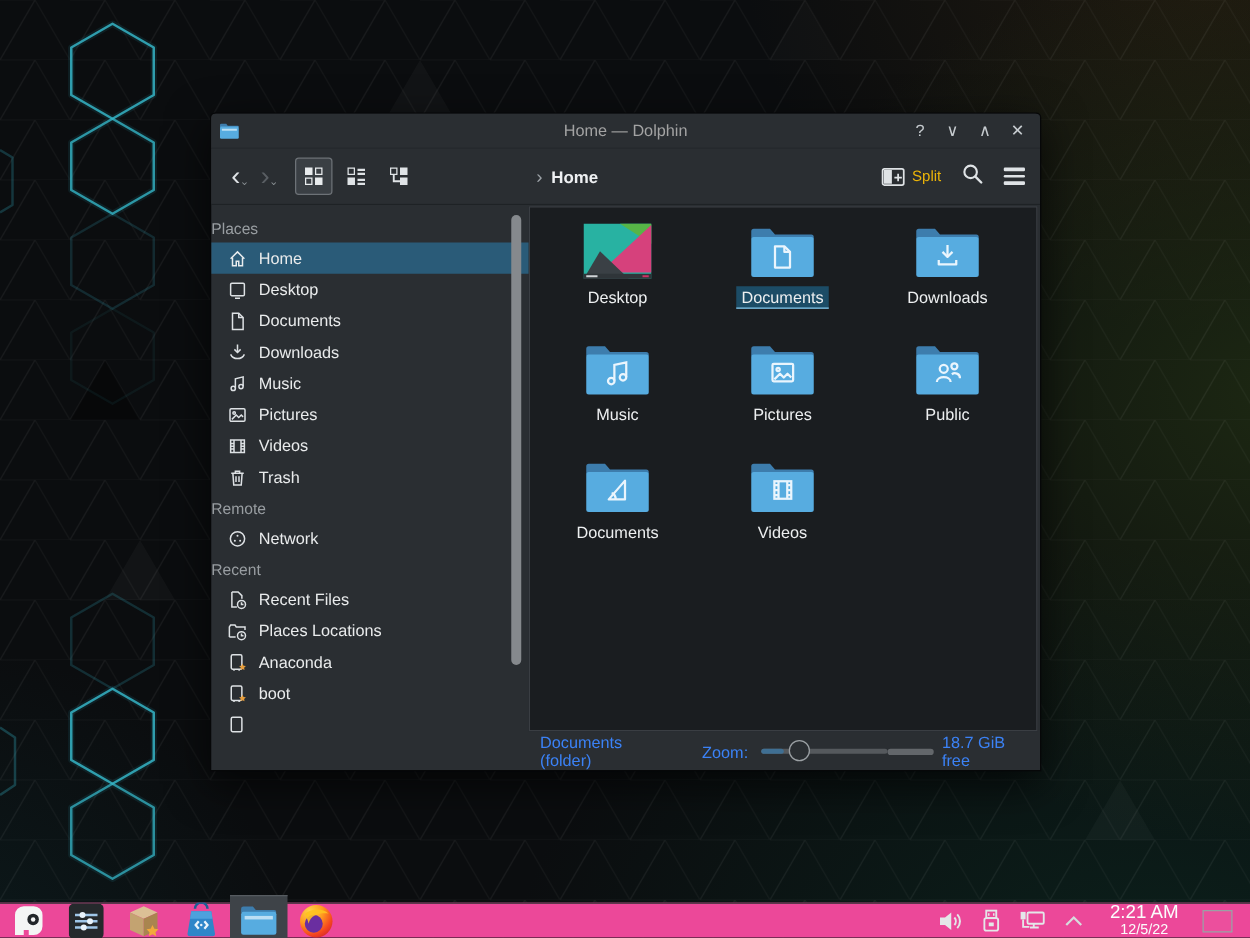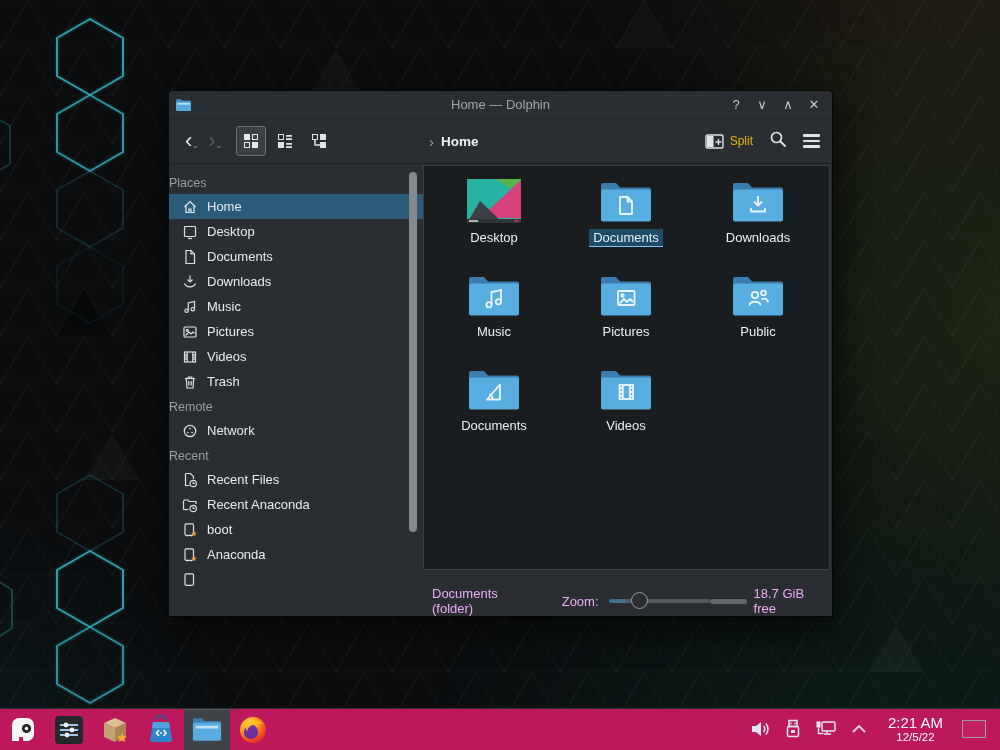--- a/index.html
+++ b/index.html
@@ -64,34 +64,34 @@
   .rightcol { flex:1; display:flex; flex-direction:column; min-width:0; }
   .viewpane { flex:1; margin:1px 2px 0 0; background:#1a1d20; border:1px solid #3a3e43;
     display:grid; grid-template-columns:repeat(3,132px); grid-auto-rows:94px;
     padding:12px 0 0 4px; align-content:start; }
   .fitem { display:flex; flex-direction:column; align-items:center; }
   .fitem .ficon { width:56px; height:46px; }
   .flabel { margin-top:5px; color:#edeff0; font-size:13px; padding:1px 4px; }
   .fitem.selected .flabel { background:#1c4c66; border-bottom:1.5px solid #85c7ec; }
 
   
-  .statusbar { flex:0 0 27px; display:flex; align-items:center; padding:16px 8px 0 9px;
-    color:#f0abfc; font-size:13px;justify-content:space-between; }
+  .statusbar { flex:0 0 27px; display:flex; align-items:center; padding:1px 8px 0 9px;
+    color:#3b82f6; font-size:13px;justify-content:space-between; }
   .zoom-label { margin-left:28px; }
   .zoom-track { position:relative; width:110px; height:4px; background:#55595d;
     border-radius:2px; margin-left:10px; }
   .zoom-fill { position:absolute; left:0; top:0; height:4px; width:18px; background:#3f6f93; border-radius:2px; }
   .zoom-handle { position:absolute; left:22px; top:-7px; width:17px; height:17px; border-radius:50%;
     background:#2a2e32; border:1px solid #9ba0a4; }
   .cap { margin-left:auto; width:40px; height:5px; border-radius:2.5px; background:#63676b; overflow:hidden; }
   .cap-fill { width:15px; height:5px; background:#3f6f93; }
   .free-label { margin-left:7px; }
 
   
-  .taskbar { position:absolute; left:0; bottom:0; width:1000px; height:42px; background:#be185d;
+  .taskbar { position:absolute; left:0; bottom:0; width:1000px; height:28px; background:#ec4899;
     border-top:1px solid #2c3033; display:flex; align-items:center; }
   .task { width:46px; height:42px; display:flex; align-items:center; justify-content:center; }
   .task.active { background:#3e4348; box-shadow:inset 0 1px 0 #565b60; }
   .tray { margin-left:auto; display:flex; align-items:center; gap:9px; padding-right:8px; }
   .trayicon { width:24px; height:24px; display:flex; align-items:center; justify-content:center; }
   .clock { text-align:center; color:#fbfcfc; margin:0 10px 0 8px; line-height:1.1; }
   .clock-time { font-size:15px; }
   .clock-date { font-size:11.5px; }
   .showdesk { width:24px; height:18px; border:1px solid #9aa0a5; background:rgba(255,255,255,.04);
     margin-right:6px; }
@@ -331,42 +331,42 @@
       </div>
       <div class="side-item">
         <span class="sicon">
             <svg viewBox="0 0 16 16" width="16" height="16" fill="none" stroke="#dde1e4" stroke-width="1.2">
               <path d="M1.5 12.5v-8l1-1.5h3.5l1 1.5h7V7"></path>
               <path d="M1.5 12.5h5"></path>
               <circle cx="11.2" cy="11.5" r="3.2"></circle>
               <path d="M11.2 9.8v1.7h1.6"></path>
             </svg>
           </span>
-        <span>Recent Anaconda</span>
+        <span>Places Locations</span>
       </div>
 
       <div class="side-item">
         <span class="sicon">
             <svg viewBox="0 0 16 16" width="16" height="16" fill="none" stroke="#dde1e4" stroke-width="1.2">
               <rect x="3" y="1.8" width="8.5" height="11.5" rx="1.2"></rect>
               <path d="M5.2 13.3v1.2M9.3 13.3v1.2"></path>
               <path d="M12 8.8l.8 1.7 1.9.3-1.4 1.3.3 1.9-1.6-.9-1.6.9.3-1.9-1.4-1.3 1.9-.3z" fill="#e79e3c" stroke="none"></path>
             </svg>
           </span>
-        <span>boot</span>
+        <span>Anaconda</span>
       </div>
       <div class="side-item">
         <span class="sicon">
             <svg viewBox="0 0 16 16" width="16" height="16" fill="none" stroke="#dde1e4" stroke-width="1.2">
               <rect x="3" y="1.8" width="8.5" height="11.5" rx="1.2"></rect>
               <path d="M5.2 13.3v1.2M9.3 13.3v1.2"></path>
               <path d="M12 8.8l.8 1.7 1.9.3-1.4 1.3.3 1.9-1.6-.9-1.6.9.3-1.9-1.4-1.3 1.9-.3z" fill="#e79e3c" stroke="none"></path>
             </svg>
           </span>
-        <span>Anaconda</span>
+        <span>boot</span>
       </div>
       <div class="side-item">
         <span class="sicon">
             <svg viewBox="0 0 16 16" width="16" height="16" fill="none" stroke="#dde1e4" stroke-width="1.2">
               <rect x="3" y="1.8" width="8.5" height="11.5" rx="1.2"></rect>
             </svg>
           </span>
       </div>
 
       <div class="scrollbar"></div>

